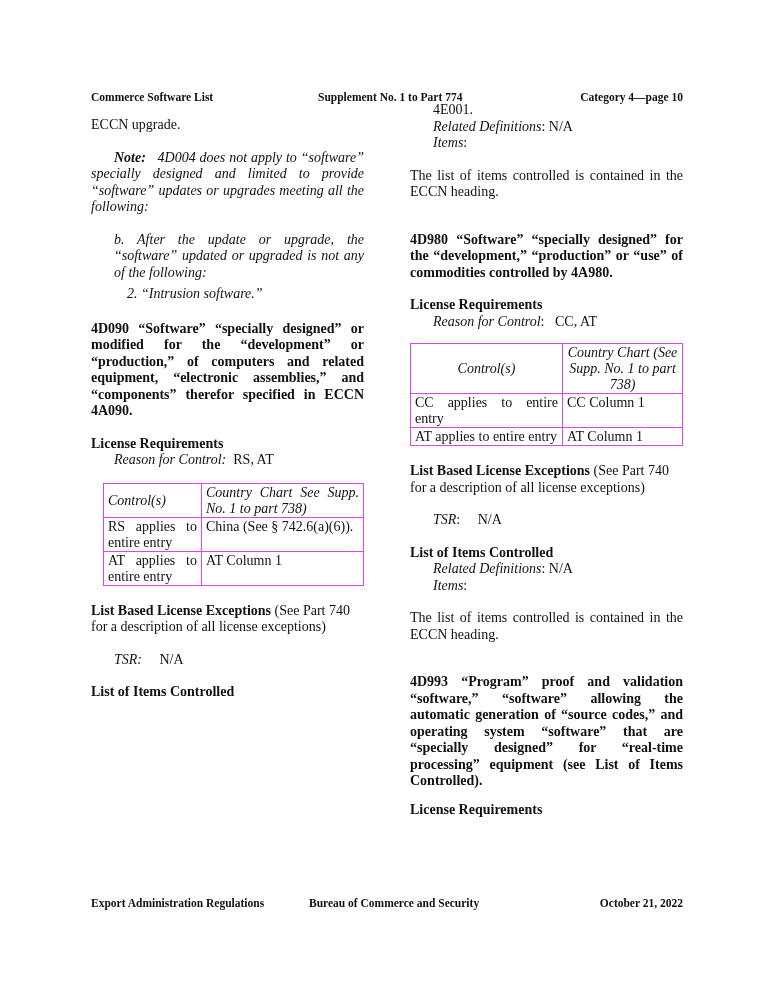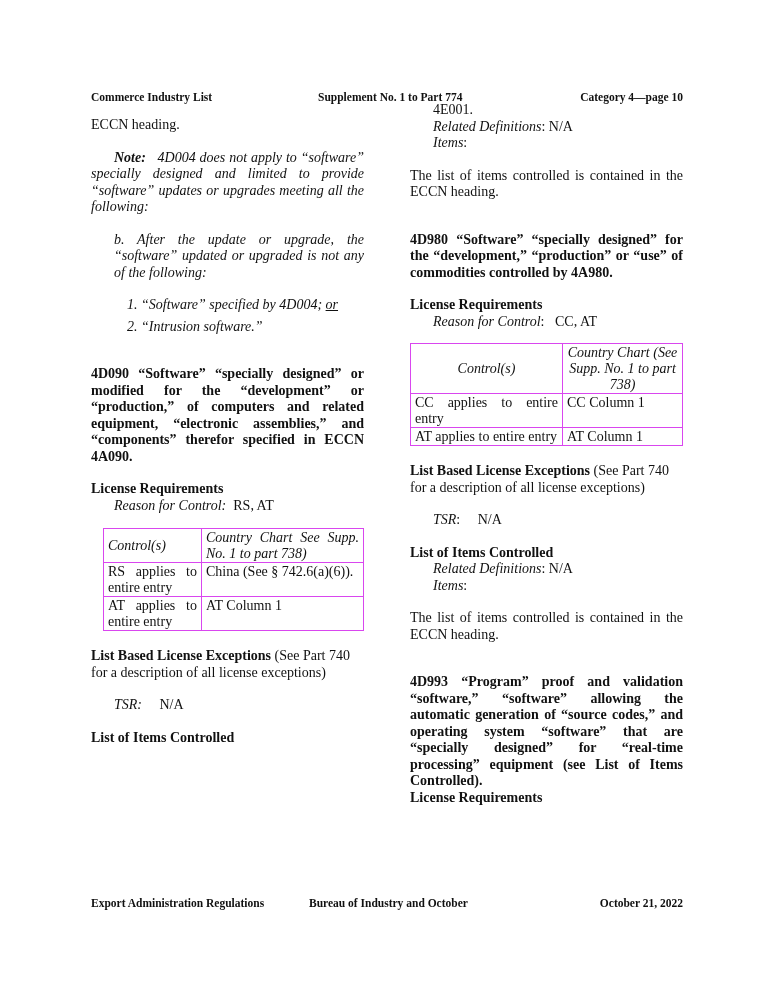--- a/index.html
+++ b/index.html
@@ -16,55 +16,54 @@
   .ftr { top: 897px; }
   .hdr span, .ftr span { position: absolute; top: 0; white-space: nowrap; }
   .col {
     position: absolute; top: 117px; width: 273px;
     font-size: 14px; line-height: 16.5px;
   }
   .col.left { left: 91px; }
   .col.right { left: 410px; }
   p { margin: 0; text-align: justify; }
   .it { font-style: italic; }
-  .b { font-weight: bold; }
+  .b { font-weight: bold; margin-top: 12px; }
   .u { text-decoration: underline; }
   .ind1 { padding-left: 23px; }
   .ind2 { padding-left: 36px; }
   .heading { font-weight: bold; text-align: justify; }
   table.ctl {
     border-collapse: collapse; font-size: 14px; line-height: 16px;
   }
   table.ctl td {
     border: 1px solid #d946ef; vertical-align: top; padding: 1px 4px 0 4px;
   }
   table.ctl td.j { text-align: justify; }
 </style>
 </head>
 <body>
 
 <div class="hdr">
-  <span style="left:0">Commerce Industry List</span>
+  <span style="left:0">Commerce Software List</span>
   <span style="left:227px">Supplement No. 1 to Part 774</span>
   <span style="right:0">Category 4—page 10</span>
 </div>
 
 <div class="col left">
-  <p>ECCN heading.</p>
+  <p>ECCN upgrade.</p>
 
   <p class="it" style="margin-top:16px; text-indent:23px;"><span class="b">Note:</span>&nbsp;&nbsp; <span>4D004 does not apply to “software” specially designed and limited to provide “software” updates or upgrades meeting all the following:</span></p>
 
 
   <p class="it ind1" style="margin-top:16px;">b.  After the update or upgrade, the “software” updated or upgraded is not any of the following:</p>
 
-  <p class="it ind2" style="margin-top:16px;"><span>1.  “Software” specified by 4D004;</span> <span class="u">or</span></p>
 
   <p class="it ind2" style="margin-top:5px;">2.  “Intrusion software.”</p>
 
-  <p class="heading" style="margin-top:31px;">4D090 “Software” “specially designed” or modified for the “development” or “production,” of computers and related equipment, “electronic assemblies,” and “components” therefor specified in ECCN 4A090.</p>
+  <p class="heading" style="margin-top:18px;">4D090 “Software” “specially designed” or modified for the “development” or “production,” of computers and related equipment, “electronic assemblies,” and “components” therefor specified in ECCN 4A090.</p>
 
   <p class="b" style="margin-top:16px;">License Requirements</p>
 
   <p class="ind1" style=""><span class="it">Reason for Control:</span>&nbsp; <span>RS, AT</span></p>
 
   <table class="ctl" style="margin-top:14px; margin-left:12px; width:261px;">
     <tbody>
         <tr>
       <td class="it" style="width:89px; vertical-align:middle;">Control(s)</td>
       <td class="it j">Country Chart See Supp. No. 1 to part 738)</td>
@@ -128,15 +127,15 @@
   <p class="ind1"><span class="it">Items</span><span>:</span></p>
 
   <p style="margin-top:16px;">The list of items controlled is contained in the ECCN heading.</p>
 
   <p class="heading" style="margin-top:31px;">4D993  “Program” proof and validation “software,” “software” allowing the automatic generation of “source codes,” and operating system “software” that are “specially designed” for “real-time processing” equipment (see List of Items Controlled).</p>
   <p class="b">License Requirements</p>
 </div>
 
 <div class="ftr">
   <span style="left:0">Export Administration Regulations</span>
-  <span style="left:218px">Bureau of Industry and October</span>
+  <span style="left:218px">Bureau of Commerce and Security</span>
   <span style="right:0">October 21, 2022</span>
 </div>
 
 </body></html>

